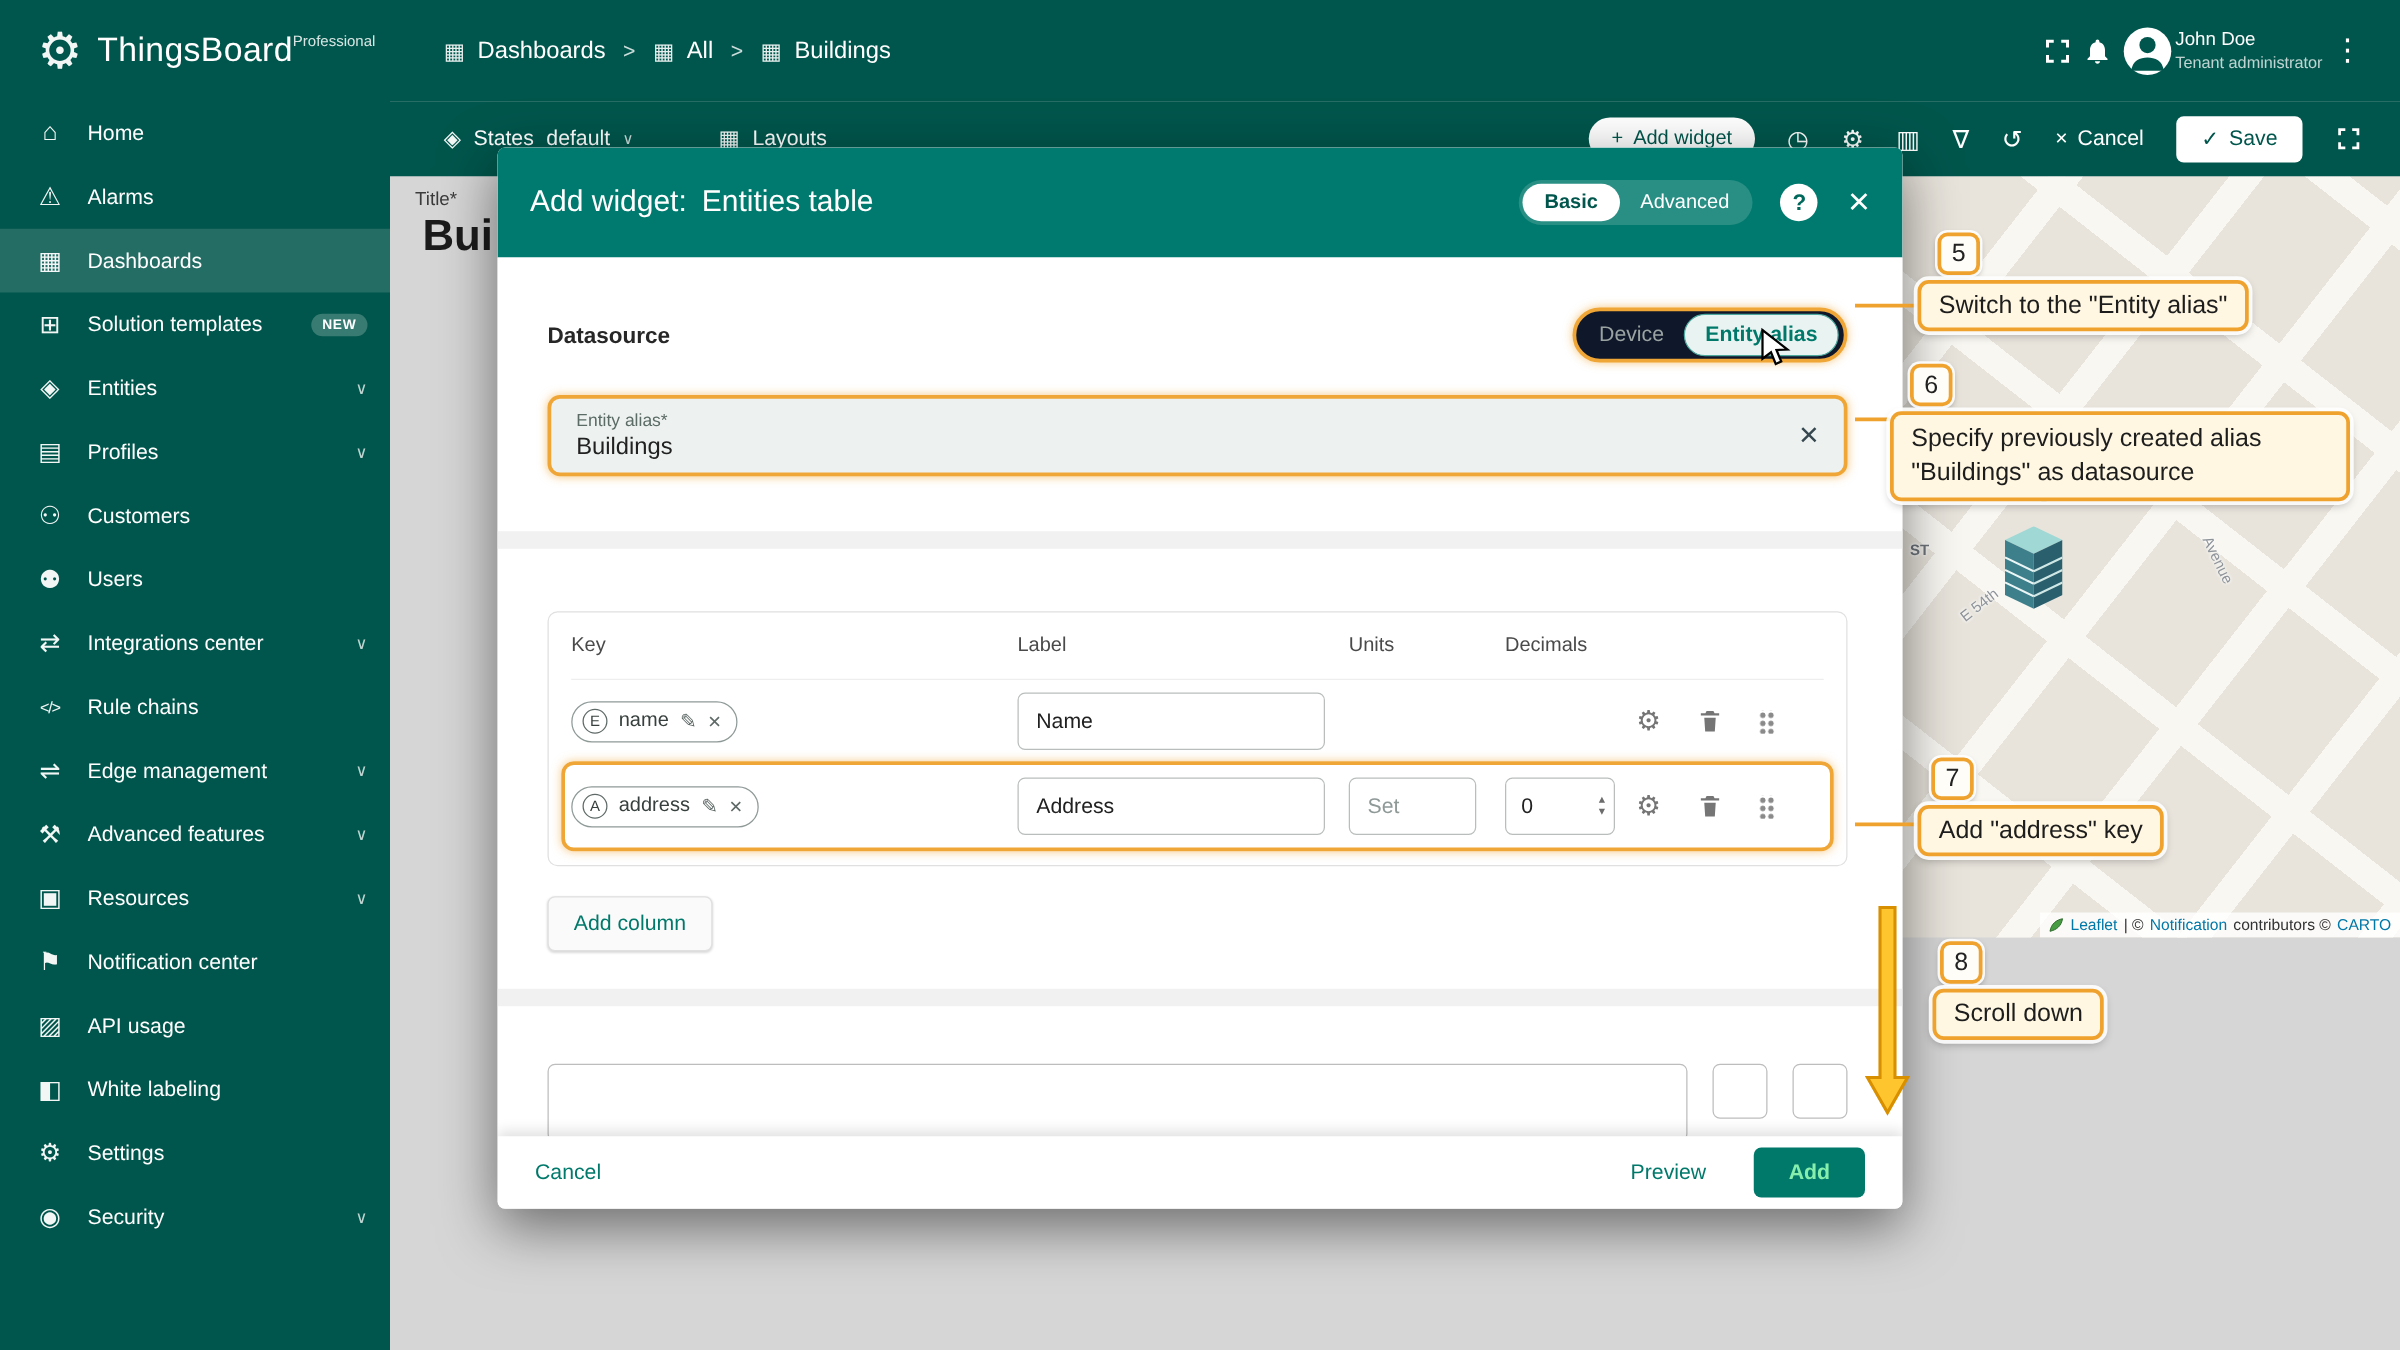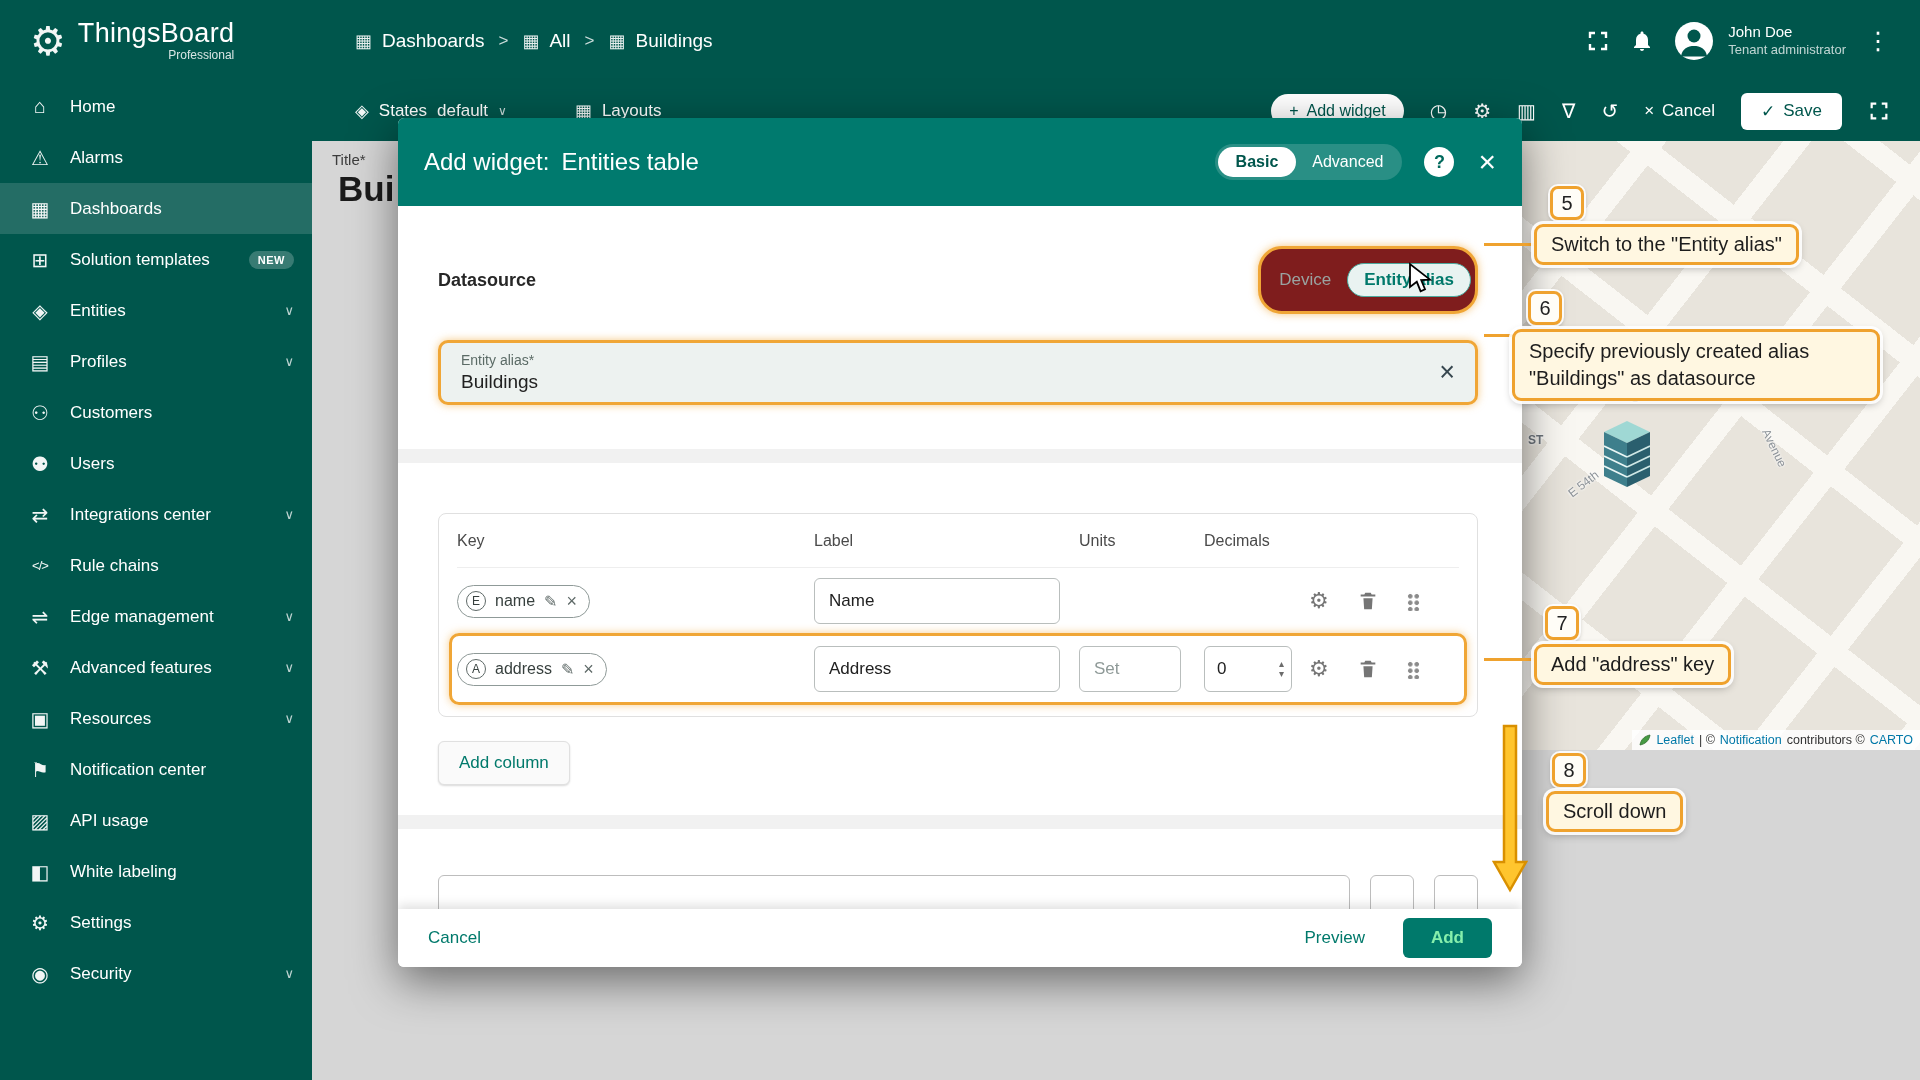--- a/index.html
+++ b/index.html
@@ -3,38 +3,38 @@
 <meta charset="utf-8">
 <style>
   *{margin:0;padding:0;box-sizing:border-box}
   html,body{width:1920px;height:1080px}
   body{position:relative;overflow:hidden;font-family:"Liberation Sans",sans-serif;background:#D6D6D6}
 
   
   .sidebar{position:absolute;left:0;top:0;width:312px;height:1080px;background:#00564C;z-index:6;color:#fff}
   .logo{height:81px;display:flex;align-items:center;padding-left:30px;gap:12px}
   .logo-glyph{font-size:40px;line-height:1;opacity:.95}
-  .logo-text{display:flex;flex-direction:column}
+  .logo-text{display:flex;flex-direction:row}
   .logo-name{font-size:27px;font-weight:500;letter-spacing:.3px;line-height:1.05}
   .logo-edition{font-size:12px;text-align:right;opacity:.85}
   .nav{position:absolute;top:81px;left:0;right:0}
   .nav-item{height:51px;display:flex;align-items:center;padding:0 18px 0 26px;gap:16px;cursor:pointer;font-size:17px}
   .nav-item.active{background:rgba(255,255,255,.14)}
   .nav-icon{width:28px;text-align:center;font-size:20px;opacity:.95;flex:0 0 auto}
   .nav-icon.small{font-size:13px;letter-spacing:-1px}
   .nav-label{flex:1;white-space:nowrap;overflow:hidden}
   .nav-chevron{font-size:13px;opacity:.75}
   .nav-badge{background:rgba(255,255,255,.22);font-size:11px;font-weight:700;padding:3px 9px;border-radius:10px;letter-spacing:.5px}
 
   
   .topbar{position:absolute;left:312px;top:0;right:0;height:81px;background:#00564C;display:flex;align-items:center;color:#fff;padding:0 30px 0 43px;z-index:4}
   .crumb{display:flex;align-items:center;gap:10px;font-size:19px;cursor:pointer}
   .crumb-icon{font-size:18px;opacity:.9}
   .crumb-sep{font-size:17px;opacity:.8;margin:0 14px}
-  .topbar-right{margin-left:auto;display:flex;align-items:center;gap:20px}
+  .topbar-right{margin-left:auto;display:flex;align-items:center;gap:8px}
   .icon-btn{background:none;border:none;color:#fff;cursor:pointer;display:flex;align-items:center;justify-content:center}
   .user-block{display:flex;flex-direction:column;line-height:1.3;margin-left:-6px}
   .user-name{font-size:15px}
   .user-role{font-size:13px;opacity:.75}
   .more-glyph{font-size:24px}
 
   
   .toolbar{position:absolute;left:312px;top:81px;right:0;height:60px;background:#00564C;display:flex;align-items:center;color:#fff;padding:0 30px 0 43px;gap:14px;z-index:4}
   .tb-group{display:flex;align-items:center;gap:10px;font-size:17px;cursor:pointer}
   .tb-icon{font-size:18px;opacity:.95}
@@ -75,21 +75,21 @@
   .help-btn{width:30px;height:30px;border-radius:50%;background:#fff;color:#00695C;border:none;font-weight:700;font-size:18px;display:flex;align-items:center;justify-content:center;margin-left:22px;cursor:pointer}
   .modal-close{font-size:30px;color:#fff;background:none;border:none;margin-left:24px;cursor:pointer;line-height:1}
 
   .modal-body{flex:1;overflow:hidden;background:#fff;position:relative}
   .section{padding:0 44px 0 40px}
   .section-heading{font-size:18px;font-weight:700;color:#272727}
   .section-gap{height:14px;background:#F1F1F1}
 
   .ds-section{padding-top:40px;padding-bottom:44px}
   .ds-head{display:flex;align-items:center;justify-content:space-between}
-  .ds-toggle-wrap{border:3px solid #F0A636;border-radius:24px;padding:14px 4px;box-shadow:0 0 8px rgba(240,166,54,.65);background:#7f1d1d}
+  .ds-toggle-wrap{border:3px solid #F0A636;border-radius:24px;padding:2px 4px;box-shadow:0 0 8px rgba(240,166,54,.65);background:#0f172a}
   .ds-toggle{display:flex;align-items:center;gap:2px}
   .toggle-device{color:#9AA3A1;font-size:17px;padding:6px 14px;background:none;border:none;cursor:pointer}
   .toggle-alias{color:#00796B;font-size:17px;font-weight:700;border:1px solid #4DA99E;background:#E9F3F1;border-radius:17px;padding:6px 16px;cursor:pointer}
   .alias-field{margin-top:26px;background:#EDF2F0;border-radius:10px;border:3px solid #F0A636;box-shadow:0 0 8px rgba(240,166,54,.6);padding:9px 20px;display:flex;align-items:center;cursor:text}
   .alias-texts{flex:1}
   .alias-label{font-size:14px;color:#5B6B66}
   .alias-value{font-size:19px;color:#212121;margin-top:3px}
   .alias-clear{font-size:27px;color:#37474F;background:none;border:none;cursor:pointer;line-height:1}
 
   .col-section{padding-top:28px;padding-bottom:30px}

